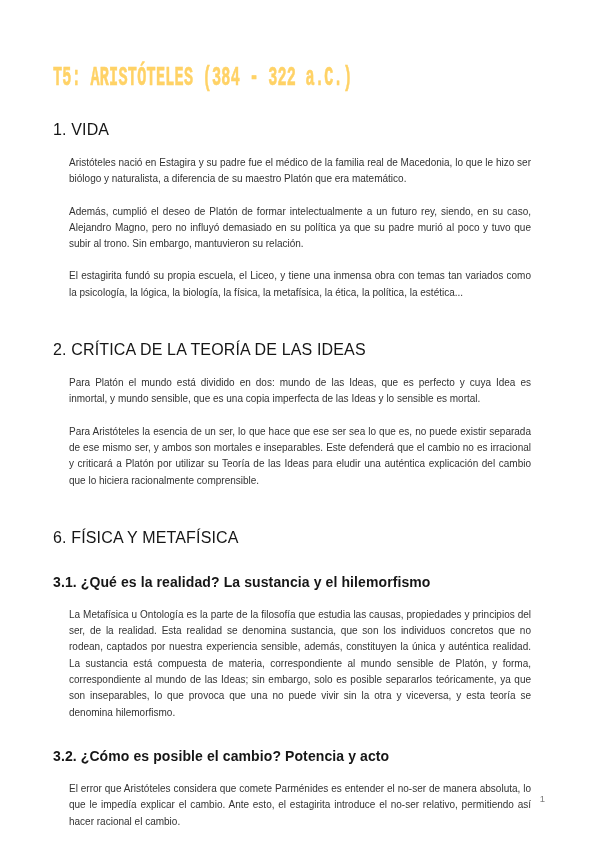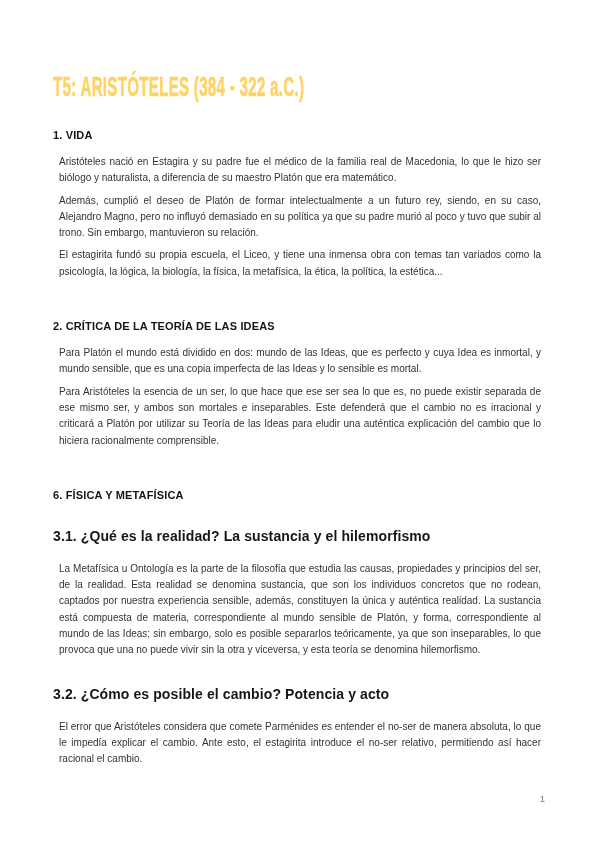--- a/index.html
+++ b/index.html
@@ -13,55 +13,56 @@
   .page {
     position: relative;
     width: 600px;
     height: 848px;
     background: #ffffff;
     box-sizing: border-box;
     padding: 55px 53px 0 53px;
     overflow: hidden;
   }
   .doc-title {
-    margin: 16px 0 30px 0;
+    margin: 8px 0 30px 0;
     height: 28px;
     line-height: 28px;
     white-space: nowrap;
+    font-family: Liberation Mono, monospace;
   }
   .doc-title .title-text {
     display: inline-block;
     transform: scaleX(0.56);
     transform-origin: 0 50%;
     font-size: 27px;
     font-weight: 800;
     letter-spacing: 0.5px;
     color: #FFD266;
     -webkit-text-stroke: 0.6px #FFD266;
     white-space: nowrap;
   }
   .sec-block { margin-top: 40px; }
   .sec-block.first { margin-top: 0; }
   h2.sec-heading {
-    font-size: 11px;
-    font-weight: bold;
+    font-size: 16px;
+    font-weight: normal;
     color: #161616;
     letter-spacing: 0.15px;
     margin: 0 0 13px 0;
   }
   .subsection { margin-top: 27px; }
   h3.sub-heading {
     font-size: 14px;
     font-weight: bold;
     color: #161616;
     letter-spacing: 0.1px;
     margin: 0 0 17px 0;
   }
   p.body-par {
-    margin: 6px;
+    margin: 16px;
     font-size: 10px;
     line-height: 16.3px;
     color: #333333;
     text-align: justify;
     text-justify: inter-word;
   }
   .page-number {
     position: absolute;
     top: 793px;
     right: 55px;

